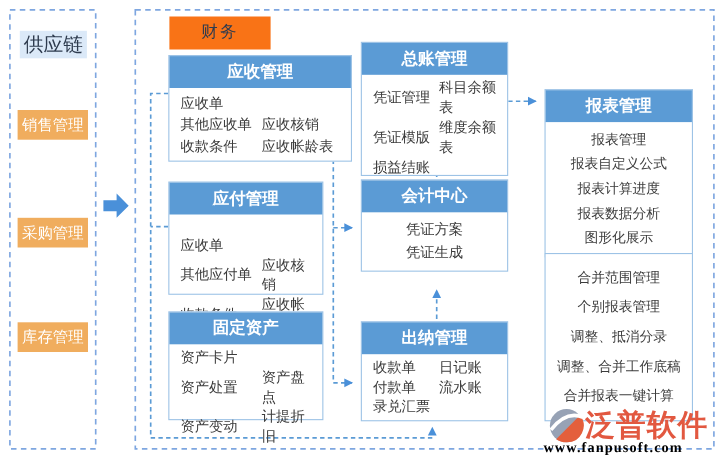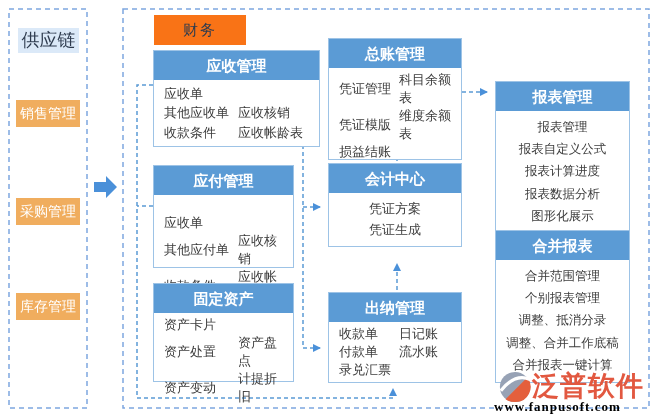--- a/index.html
+++ b/index.html
@@ -224,21 +224,20 @@
     <div class="bd">
       <div class="line">报表管理</div>
       <div class="line">报表自定义公式</div>
       <div class="line">报表计算进度</div>
       <div class="line">报表数据分析</div>
       <div class="line">图形化展示</div>
     </div>
   </div>
 
   <div class="box b-consolidation">
-    <div class="hd">合并报表</div>
     <div class="bd">
       <div class="line">合并范围管理</div>
       <div class="line">个别报表管理</div>
       <div class="line">调整、抵消分录</div>
       <div class="line">调整、合并工作底稿</div>
       <div class="line">合并报表一键计算</div>
     </div>
   </div>
 
   <div class="watermark">

